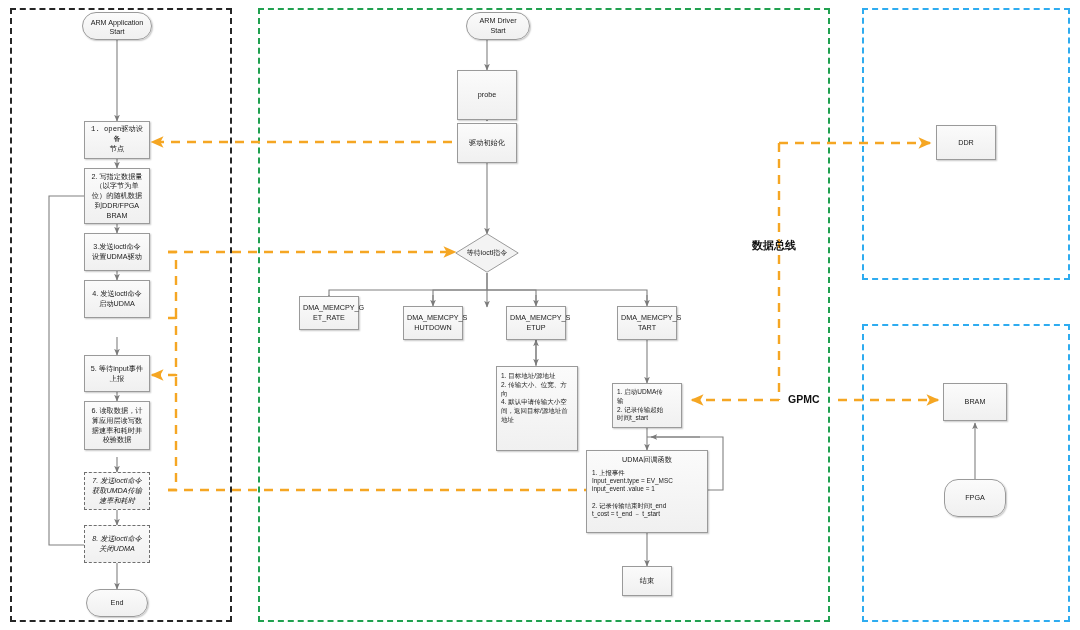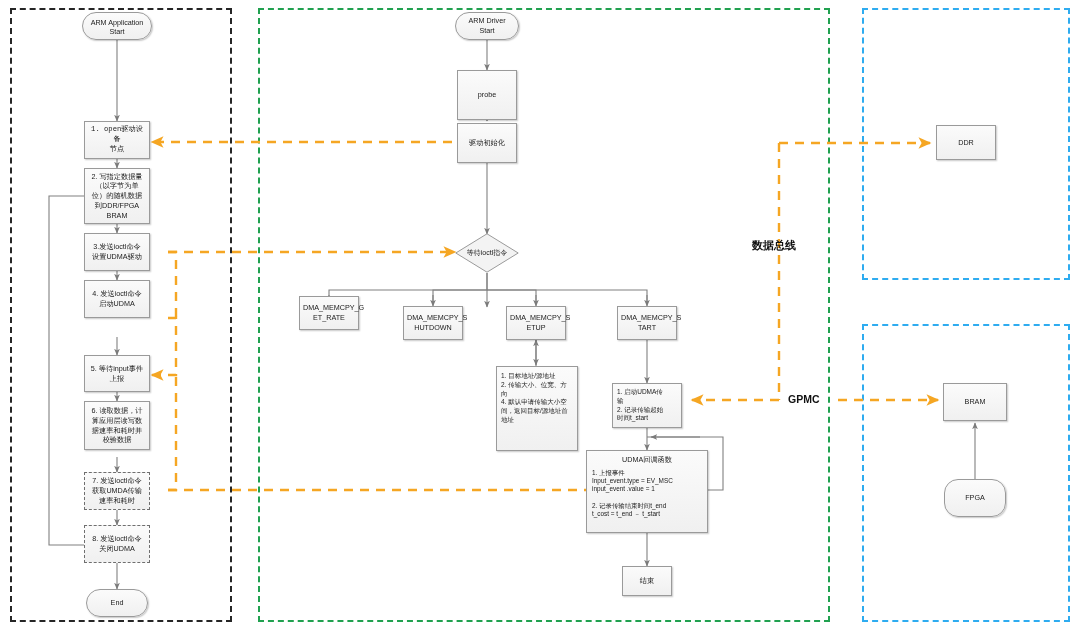--- a/index.html
+++ b/index.html
@@ -14,21 +14,21 @@
     position:absolute;box-sizing:border-box;
     border:1px solid #9a9a9a;
     background:linear-gradient(180deg,#fbfbfb 0%,#f0f0f0 100%);
     box-shadow:1px 1px 1.5px rgba(0,0,0,0.22);
     display:flex;align-items:center;justify-content:center;
     text-align:center;color:#1a1a1a;
     font-size:7.2px;line-height:1.35;
     padding:2px 3px;
   }
   .node.term{border-radius:14px;}
-  .node.dashed{border:1px dashed #6f6f6f;box-shadow:none;}
+  .node.dashed{border:1px dashed #6f6f6f;box-shadow:none;font-style:italic;}
   .node.diamond{
     border:none;background:transparent;box-shadow:none;
     overflow:visible;
   }
   .diamond-shape{position:absolute;left:0;top:0;width:100%;height:100%;}
   .diamond-label{position:relative;z-index:2;font-size:7px;white-space:nowrap;}
   .node.left-align{justify-content:flex-start;text-align:left;align-items:flex-start;}
   .node .txt{width:100%;white-space:pre-line;}
   .node.left-align .txt{text-align:left;}
   .grp{position:absolute;box-sizing:border-box;background:transparent;}
@@ -185,21 +185,21 @@
 
   <div class="node dashed" style="left:84px;top:525px;width:66px;height:38px;">
     <span class="txt">8. 发送ioctl命令
 关闭UDMA</span>
   </div>
 
   <div class="node term" style="left:86px;top:589px;width:62px;height:28px;">
     <span class="txt">End</span>
   </div>
 
-  <div class="node term" style="left:455px;top:12px;width:64px;height:28px;">
+  <div class="node term" style="left:466px;top:12px;width:64px;height:28px;">
     <span class="txt">ARM Driver
 Start</span>
   </div>
 
   <div class="node" style="left:457px;top:70px;width:60px;height:50px;">
     <span class="txt">probe</span>
   </div>
 
   <div class="node" style="left:457px;top:123px;width:60px;height:40px;">
     <span class="txt">驱动初始化</span>

